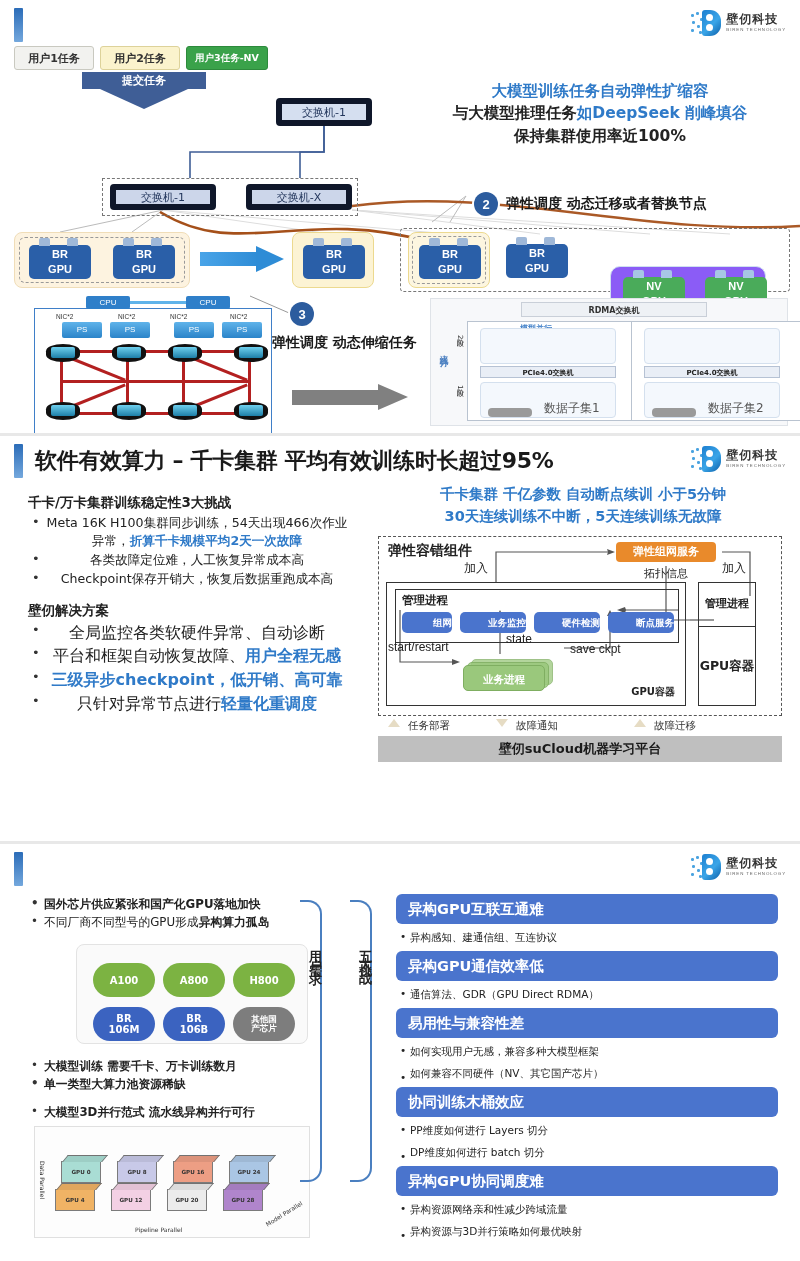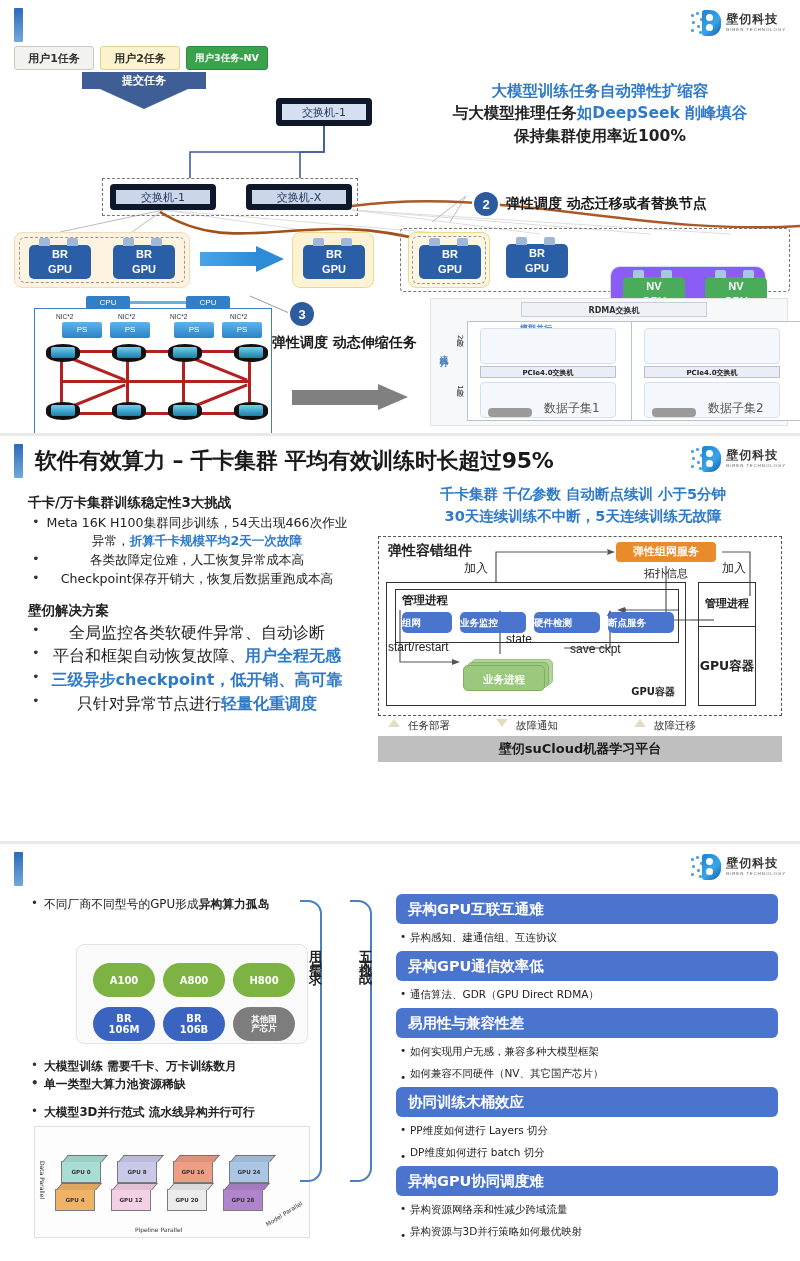--- a/index.html
+++ b/index.html
@@ -121,21 +121,21 @@
 
   .diag { position:absolute; left:378px; top:100px; width:404px; height:215px; }
   .diag-outer { position:absolute; left:0; top:0; width:404px; height:180px; border:1.4px dashed #555;}
   .diag-title { position:absolute; left:10px; top:6px; font-size:14px; font-weight:bold;}
   .orange { position:absolute; left:238px; top:6px; width:100px; height:20px; background:#e98a2b; border-radius:4px;
             color:#fff; font-size:11px; font-weight:bold; text-align:center; line-height:20px;}
   .gpu-ctr { position:absolute; left:8px; top:46px; width:300px; height:124px; border:1.3px solid #333;}
   .mgr { position:absolute; left:8px; top:6px; width:284px; height:54px; border:1.3px solid #333;}
   .mgr-t { position:absolute; left:6px; top:3px; font-size:11.5px; font-weight:bold;}
   .chip { position:absolute; top:22px; height:21px; background:#4a74cd; border-radius:5px; color:#fff;
-          font-size:9.5px; text-align:left; line-height:21px; font-weight:bold;}
+          font-size:9.5px; text-align:right; line-height:21px; font-weight:bold;}
   .biz { position:absolute; left:76px; top:82px; width:82px; height:26px; background:#9ac87c; border:1px solid #7fae61;
          border-radius:5px; color:#fff; font-size:10.5px; font-weight:bold; text-align:center; line-height:26px;}
   .biz.s1{ left:84px; top:76px; opacity:.75;} .biz.s2{ left:80px; top:79px; opacity:.85;}
   .gpu-ctr-lbl { position:absolute; right:10px; bottom:6px; font-size:10px; font-weight:bold;}
   .rgt-col { position:absolute; left:320px; top:46px; width:58px; height:124px; border:1.3px solid #333;
              display:flex; flex-direction:column;}
   .rgt-col .a { flex:0 0 44px; border-bottom:1.3px solid #333; display:flex; align-items:center; justify-content:center;
                 font-size:11px; font-weight:bold; text-align:center; line-height:1.15;}
   .rgt-col .b { flex:1; display:flex; align-items:center; justify-content:center; font-size:12.5px; font-weight:bold;
                 text-align:center; line-height:1.15;}
@@ -501,20 +501,21 @@
       </div>
       <div class="logo-txt">
         <div class="logo-cn cjk">壁仞科技</div>
         <div class="logo-en">BIREN TECHNOLOGY</div>
       </div>
     </div>
   </div>
 
   <div class="s3-left cjk">
     <ul class="s3-ul">
+      <li class="bold">国外芯片供应紧张和国产化GPU落地加快</li>
       <li><span>不同厂商不同型号的GPU形成</span><span class="bold">异构算力孤岛</span></li>
     </ul>
 
     <div class="chip-panel">
       <div class="cloud cl-green" style="left:16px;top:18px">A100</div>
       <div class="cloud cl-green" style="left:86px;top:18px">A800</div>
       <div class="cloud cl-green" style="left:156px;top:18px">H800</div>
       <div class="cloud cl-blue" style="left:16px;top:62px">
         <div><span>BR</span><br><span>106M</span></div>
       </div>

